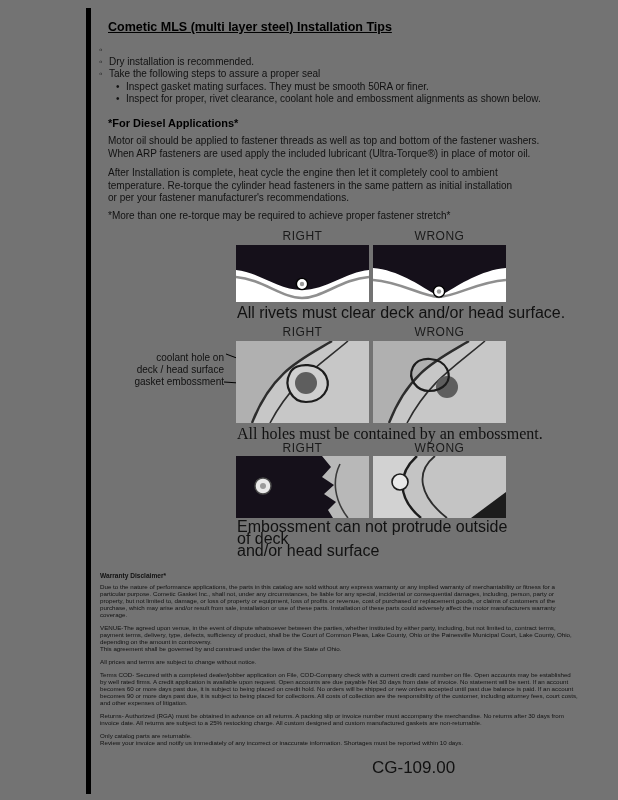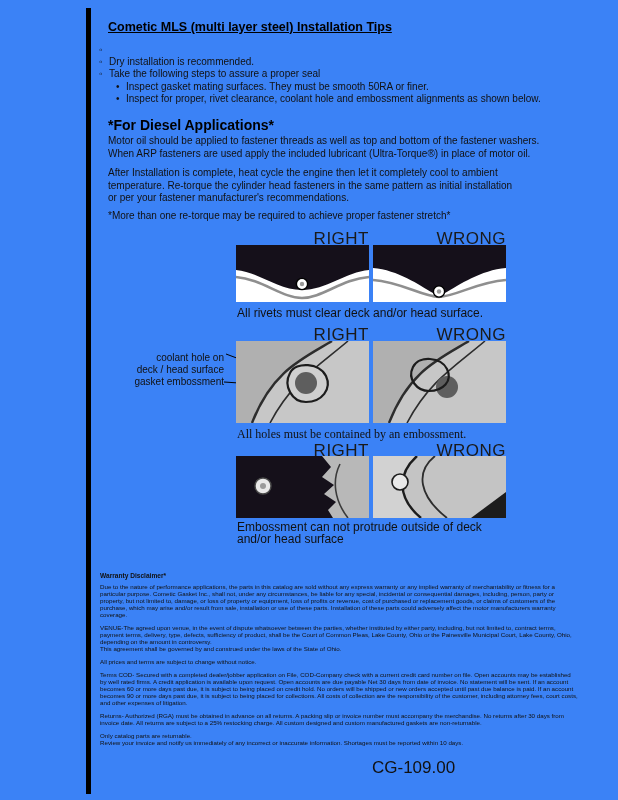--- a/index.html
+++ b/index.html
@@ -1,32 +1,32 @@
 <!DOCTYPE html>
 <html><head>
 <meta charset="utf-8">
 <style>
   * { margin:0; padding:0; box-sizing:border-box; }
   html,body { background:#ffffff; }
   .page {
-    position:relative; width:618px; height:800px; background:#3b82f6;
+    position:relative; width:618px; height:800px; background:#737373;
     font-family:"Liberation Sans", sans-serif; color:#111; overflow:hidden;
   }
   .abs { position:absolute; }
   .pre { white-space:pre-line; }
   .leftbar { position:absolute; left:86px; top:8px; width:5px; height:786px; background:#000; }
   .title { position:absolute; left:108px; top:20px; font-size:12.5px; font-weight:bold; text-decoration:underline; color:#000; }
   .bullets { position:absolute; left:99px; top:44px; width:490px; font-size:10px; line-height:12.2px; color:#111; }
   .bullet { display:flex; }
   .bullet .mark { flex:0 0 10px; }
   .bullet.sub { margin-left:17px; }
-  .diesel-heading { position:absolute; left:108px; top:117px; font-size:14px; font-weight:bold; color:#000; }
+  .diesel-heading { position:absolute; left:108px; top:117px; font-size:11px; font-weight:bold; color:#000; }
   .body-text { font-size:10px; line-height:12.6px; color:#111; width:480px; }
-  .dlabel { font-size:17px; color:#1a1a1a; width:133px; text-align:right; letter-spacing:0.5px; }
-  .caption { font-size:12px; line-height:12px; color:#111; }
+  .dlabel { font-size:12px; color:#1a1a1a; width:133px; text-align:center; letter-spacing:0.5px; }
+  .caption { font-size:16px; line-height:12px; color:#111; }
   .sidelabel { font-size:10px; line-height:11.5px; text-align:right; color:#111; }
   .panel { display:block; }
   .warranty { position:absolute; left:100px; top:572px; width:478px; font-size:6.2px; line-height:7px; color:#111; }
   .warranty .w-heading { font-weight:bold; font-size:6.6px; margin-bottom:4px; }
   .warranty p { margin:0 0 6px 0; white-space:pre-line; }
   .warranty p.tight { margin-bottom:0; }
   .footer-code { position:absolute; left:372px; top:758px; font-size:17px; color:#111; }
 </style>
 </head>
 <body>

